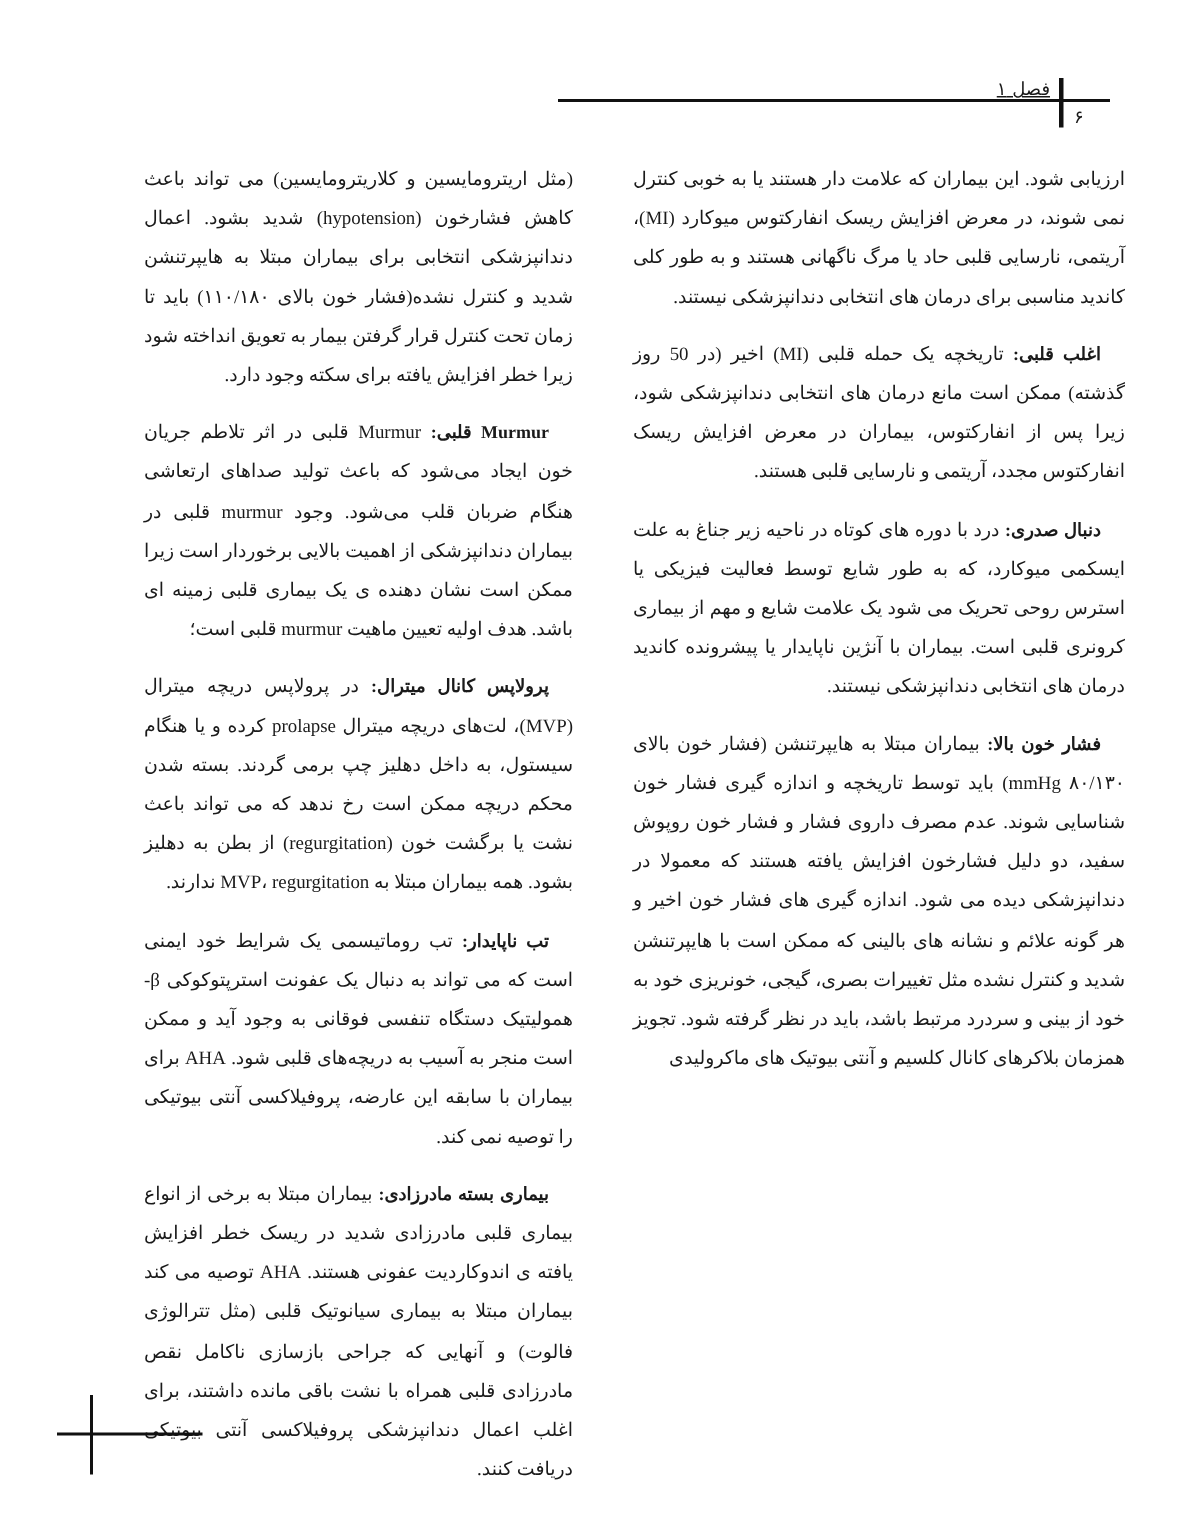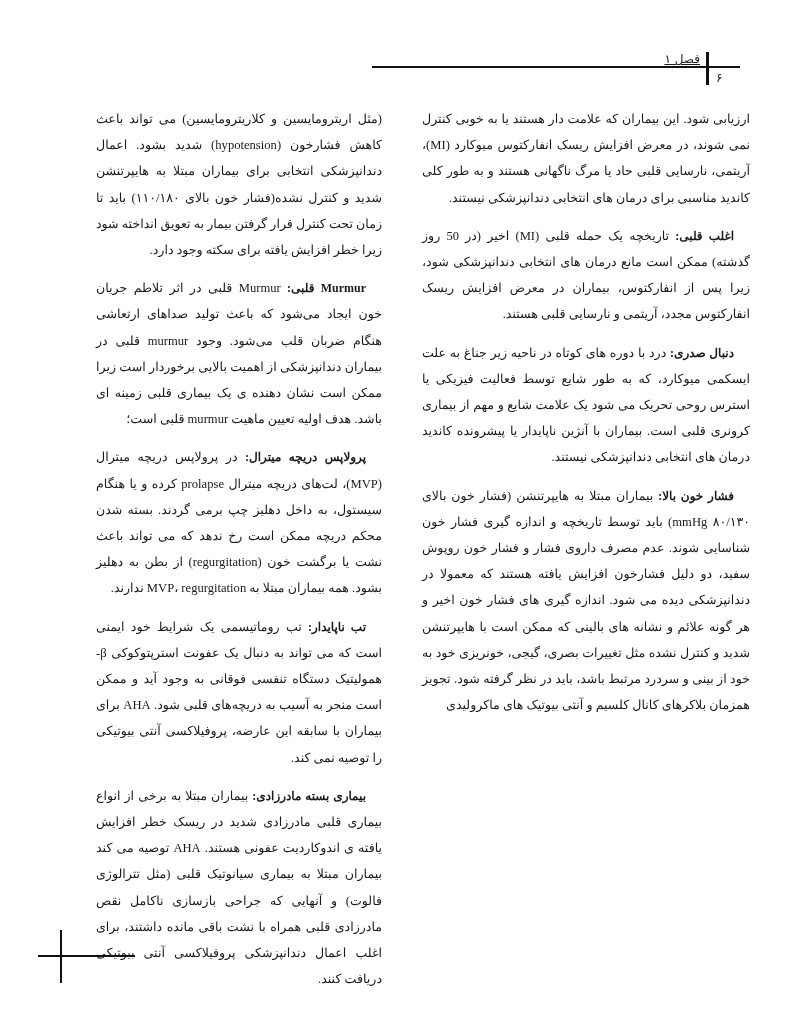--- a/index.html
+++ b/index.html
@@ -116,21 +116,21 @@
 </div>
 
 <div class="column col-left">
   <p class="para">
     <span>(مثل اریترومایسین و کلاریترومایسین) می تواند باعث کاهش فشارخون (hypotension) شدید بشود. اعمال دندانپزشکی انتخابی برای بیماران مبتلا به هایپرتنشن شدید و کنترل نشده(فشار خون بالای ۱۱۰/۱۸۰) باید تا زمان تحت کنترل قرار گرفتن بیمار به تعویق انداخته شود زیرا خطر افزایش یافته برای سکته وجود دارد.</span>
   </p>
   <p class="para indent">
     <span class="heading">Murmur قلبی:</span><span> Murmur قلبی در اثر تلاطم جریان خون ایجاد می‌شود که باعث تولید صداهای ارتعاشی هنگام ضربان قلب می‌شود. وجود murmur قلبی در بیماران دندانپزشکی از اهمیت بالایی برخوردار است زیرا ممکن است نشان دهنده ی یک بیماری قلبی زمینه ای باشد. هدف اولیه تعیین ماهیت murmur قلبی است؛</span>
   </p>
   <p class="para indent">
-    <span class="heading">پرولاپس دریچه میترال:</span><span> در پرولاپس دریچه میترال (MVP)، لت‌های دریچه میترال prolapse کرده و یا هنگام سیستول، به داخل دهلیز چپ برمی گردند. بسته شدن محکم دریچه ممکن است رخ ندهد که می تواند باعث نشت یا برگشت خون (regurgitation) از بطن به دهلیز بشود. همه بیماران مبتلا به MVP، regurgitation ندارند.</span>
+    <span class="heading">پرولاپس کانال میترال:</span><span> در پرولاپس دریچه میترال (MVP)، لت‌های دریچه میترال prolapse کرده و یا هنگام سیستول، به داخل دهلیز چپ برمی گردند. بسته شدن محکم دریچه ممکن است رخ ندهد که می تواند باعث نشت یا برگشت خون (regurgitation) از بطن به دهلیز بشود. همه بیماران مبتلا به MVP، regurgitation ندارند.</span>
   </p>
   <p class="para indent">
     <span class="heading">تب ناپایدار:</span><span> تب روماتیسمی یک شرایط خود ایمنی است که می تواند به دنبال یک عفونت استرپتوکوکی β- همولیتیک دستگاه تنفسی فوقانی به وجود آید و ممکن است منجر به آسیب به دریچه‌های قلبی شود. AHA برای بیماران با سابقه این عارضه، پروفیلاکسی آنتی بیوتیکی را توصیه نمی کند.</span>
   </p>
   <p class="para indent">
     <span class="heading">بیماری بسته مادرزادی:</span><span> بیماران مبتلا به برخی از انواع بیماری قلبی مادرزادی شدید در ریسک خطر افزایش یافته ی اندوکاردیت عفونی هستند. AHA توصیه می کند بیماران مبتلا به بیماری سیانوتیک قلبی (مثل تترالوژی فالوت) و آنهایی که جراحی بازسازی ناکامل نقص مادرزادی قلبی همراه با نشت باقی مانده داشتند، برای اغلب اعمال دندانپزشکی پروفیلاکسی آنتی بیوتیکی دریافت کنند.</span>
   </p>
 </div>
 
 <div class="crop-h"></div>

